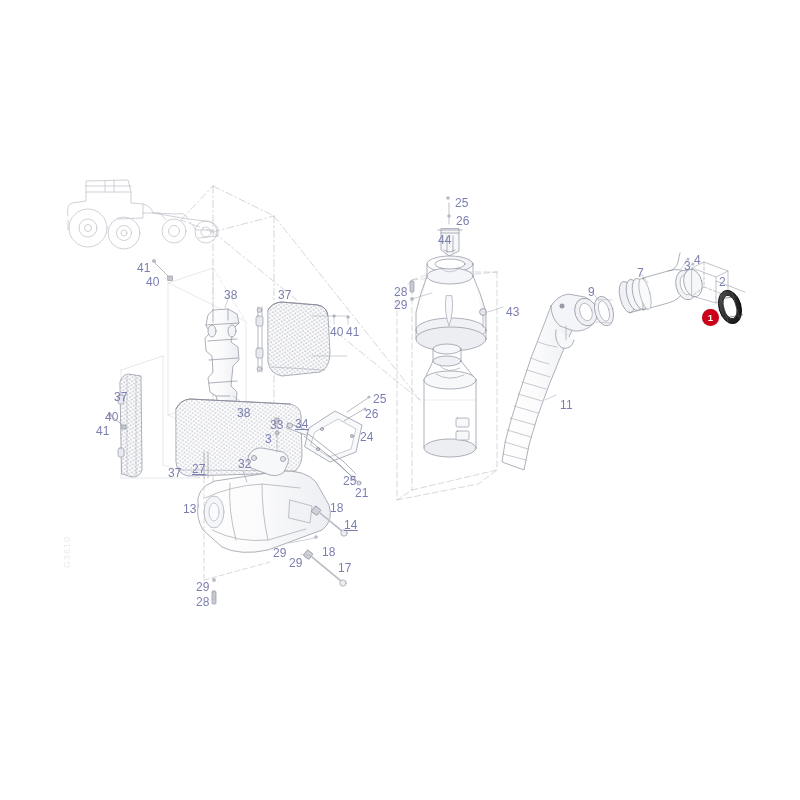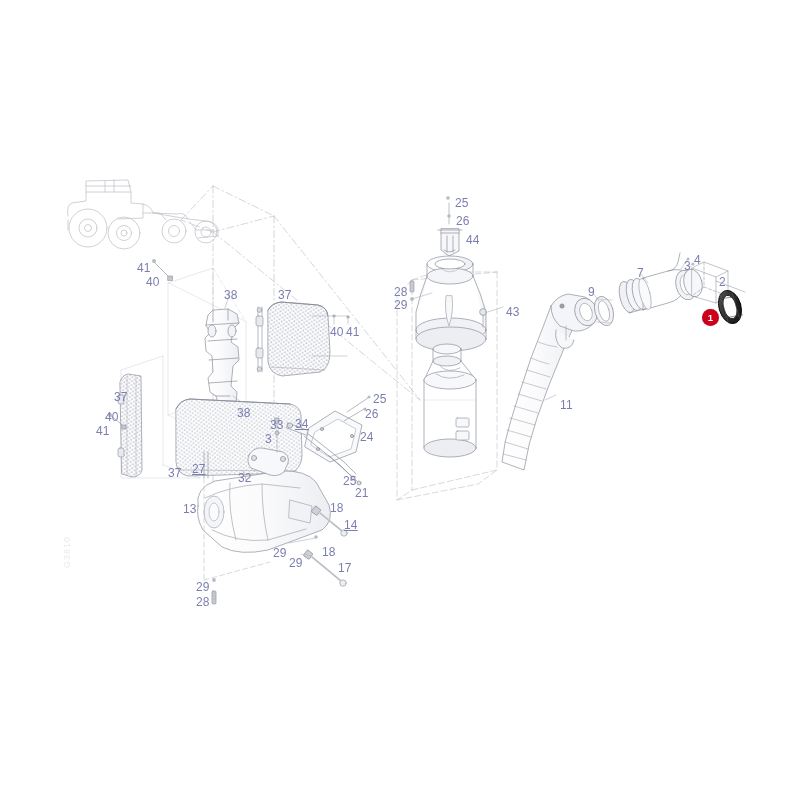--- a/index.html
+++ b/index.html
@@ -467,35 +467,35 @@
       <div class="callout-label" style="left: 96px; top: 424px; color: rgb(123, 127, 176);">41</div>
       <div class="callout-label" style="left: 237px; top: 406px; color: rgb(123, 127, 176);">38</div>
       <div class="callout-label" style="left: 168px; top: 466px; color: rgb(123, 127, 176);">37</div>
       <div class="callout-label" style="left: 192px; top: 462px; color: rgb(123, 127, 176); text-decoration: underline;">27</div>
       <div class="callout-label" style="left: 262px; top: 418px; color: rgb(123, 127, 176); margin-left: 8px;">33</div>
       <div class="callout-label" style="left: 265px; top: 432px; color: rgb(123, 127, 176);">3</div>
       <div class="callout-label" style="left: 295px; top: 417px; color: rgb(123, 127, 176); text-decoration: underline;">34</div>
       <div class="callout-label" style="left: 373px; top: 392px; color: rgb(123, 127, 176);">25</div>
       <div class="callout-label" style="left: 365px; top: 407px; color: rgb(123, 127, 176);">26</div>
       <div class="callout-label" style="left: 360px; top: 430px; color: rgb(123, 127, 176);">24</div>
-      <div class="callout-label" style="left: 238px; top: 471px; color: rgb(123, 127, 176);">32</div>
+      <div class="callout-label" style="left: 238px; top: 457px; color: rgb(123, 127, 176);">32</div>
       <div class="callout-label" style="left: 343px; top: 474px; color: rgb(123, 127, 176);">25</div>
       <div class="callout-label" style="left: 355px; top: 486px; color: rgb(123, 127, 176);">21</div>
       <div class="callout-label" style="left: 183px; top: 502px; color: rgb(123, 127, 176);">13</div>
       <div class="callout-label" style="left: 330px; top: 501px; color: rgb(123, 127, 176);">18</div>
       <div class="callout-label" style="left: 344px; top: 518px; color: rgb(123, 127, 176); text-decoration: underline;">14</div>
       <div class="callout-label" style="left: 322px; top: 545px; color: rgb(123, 127, 176);">18</div>
       <div class="callout-label" style="left: 289px; top: 556px; color: rgb(123, 127, 176);">29</div>
       <div class="callout-label" style="left: 338px; top: 561px; color: rgb(123, 127, 176);">17</div>
       <div class="callout-label" style="left: 273px; top: 546px; color: rgb(123, 127, 176);">29</div>
       <div class="callout-label" style="left: 196px; top: 580px; color: rgb(123, 127, 176);">29</div>
       <div class="callout-label" style="left: 196px; top: 595px; color: rgb(123, 127, 176);">28</div>
       <div class="callout-label" style="left: 455px; top: 196px; color: rgb(123, 127, 176);">25</div>
       <div class="callout-label" style="left: 456px; top: 214px; color: rgb(123, 127, 176);">26</div>
-      <div class="callout-label" style="left: 466px; top: 233px; color: rgb(123, 127, 176);">44</div>
+      <div class="callout-label" style="left: 438px; top: 233px; color: rgb(123, 127, 176);">44</div>
       <div class="callout-label" style="left: 394px; top: 285px; color: rgb(123, 127, 176);">28</div>
       <div class="callout-label" style="left: 394px; top: 298px; color: rgb(123, 127, 176);">29</div>
       <div class="callout-label" style="left: 506px; top: 305px; color: rgb(123, 127, 176);">43</div>
       <div class="callout-label" style="left: 560px; top: 398px; color: rgb(123, 127, 176);">11</div>
       <div class="callout-label" style="left: 588px; top: 285px; color: rgb(123, 127, 176);">9</div>
       <div class="callout-label" style="left: 637px; top: 266px; color: rgb(123, 127, 176);">7</div>
       <div class="callout-label" style="left: 694px; top: 253px; color: rgb(123, 127, 176);">4</div>
       <div class="callout-label" style="left: 684px; top: 259px; color: rgb(123, 127, 176);">3</div>
       <div class="callout-label" style="left: 719px; top: 275px; color: rgb(123, 127, 176);">2</div>
     </div>

